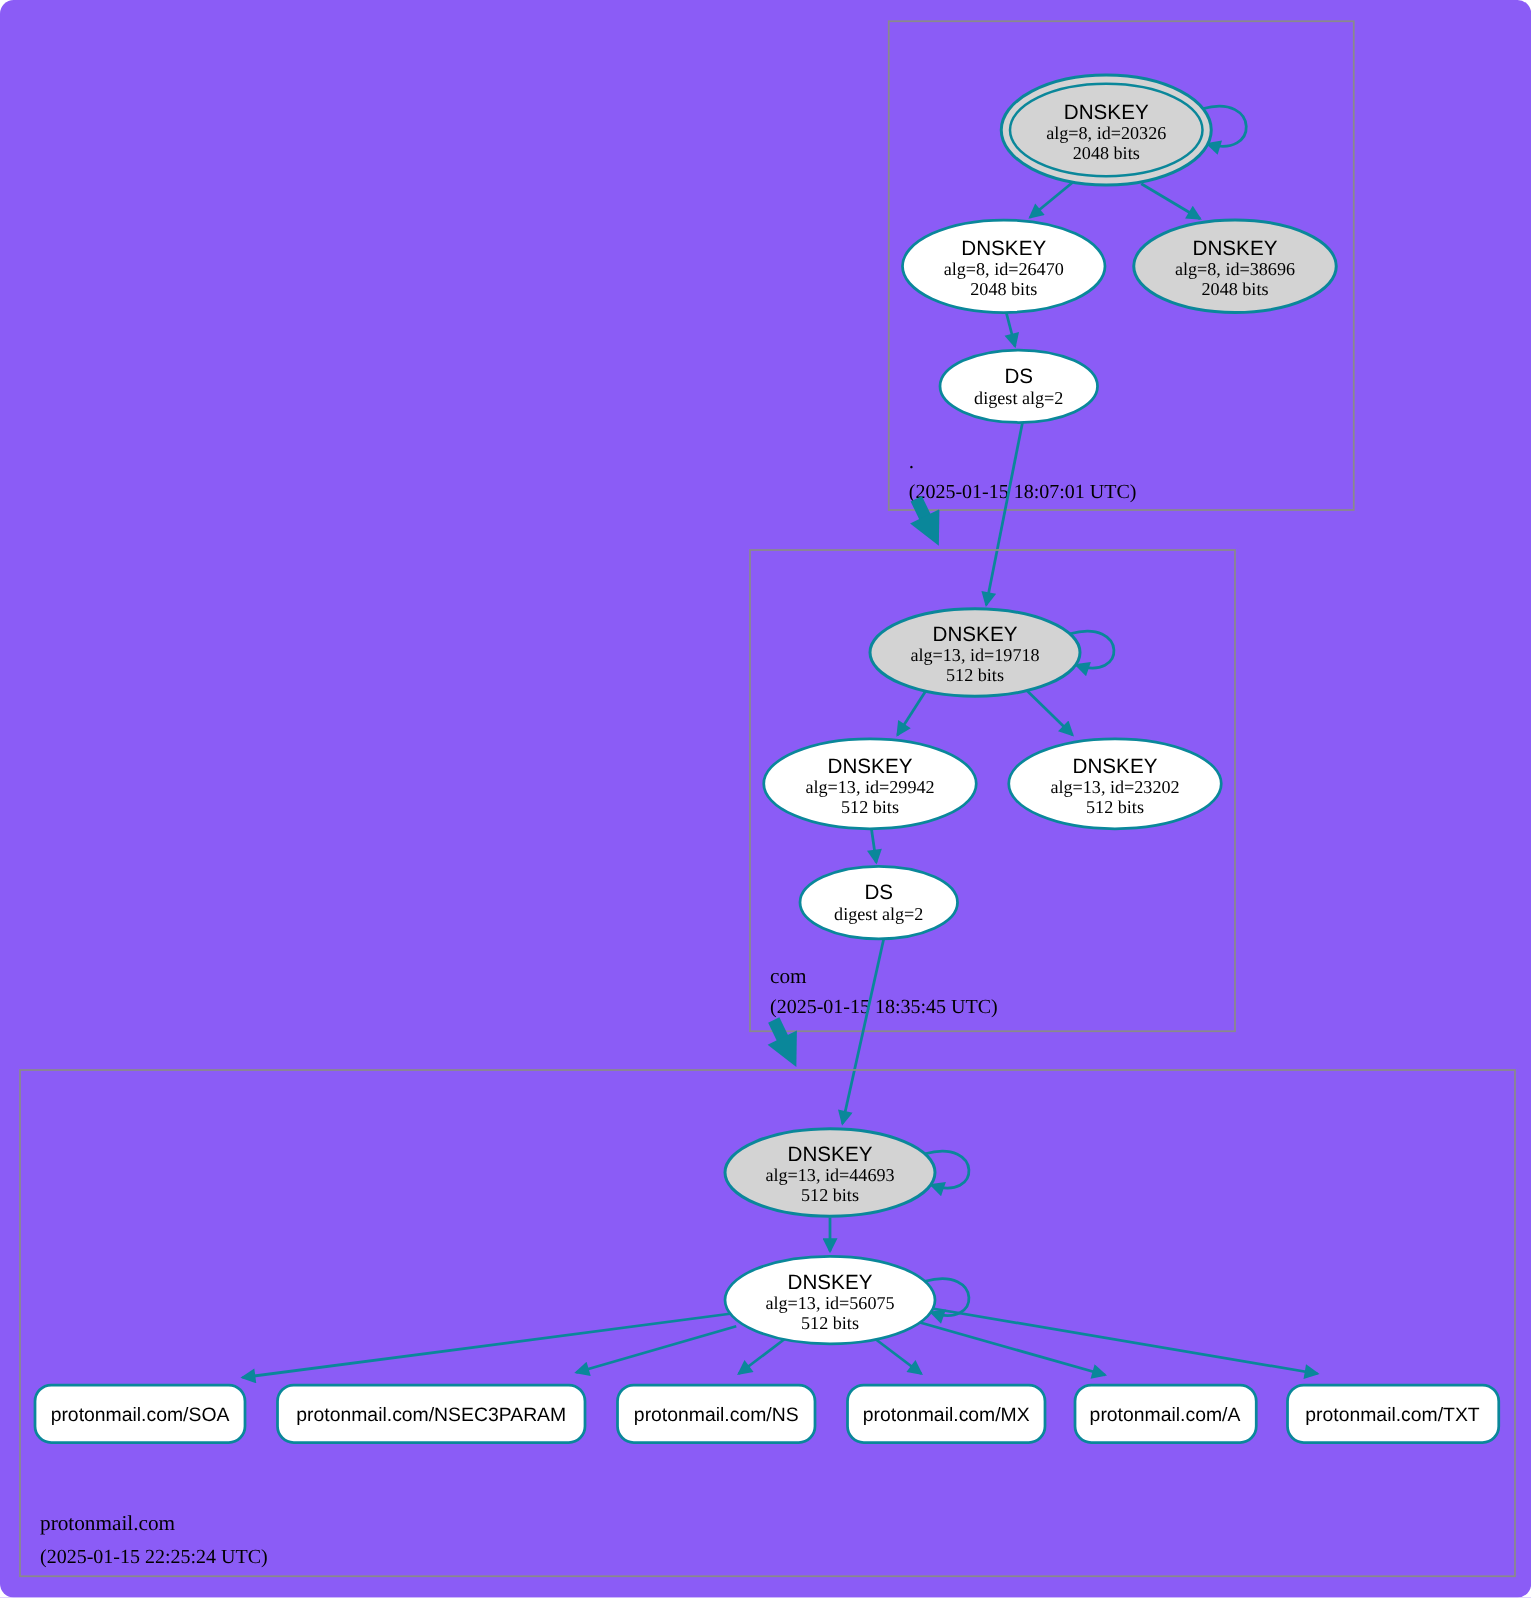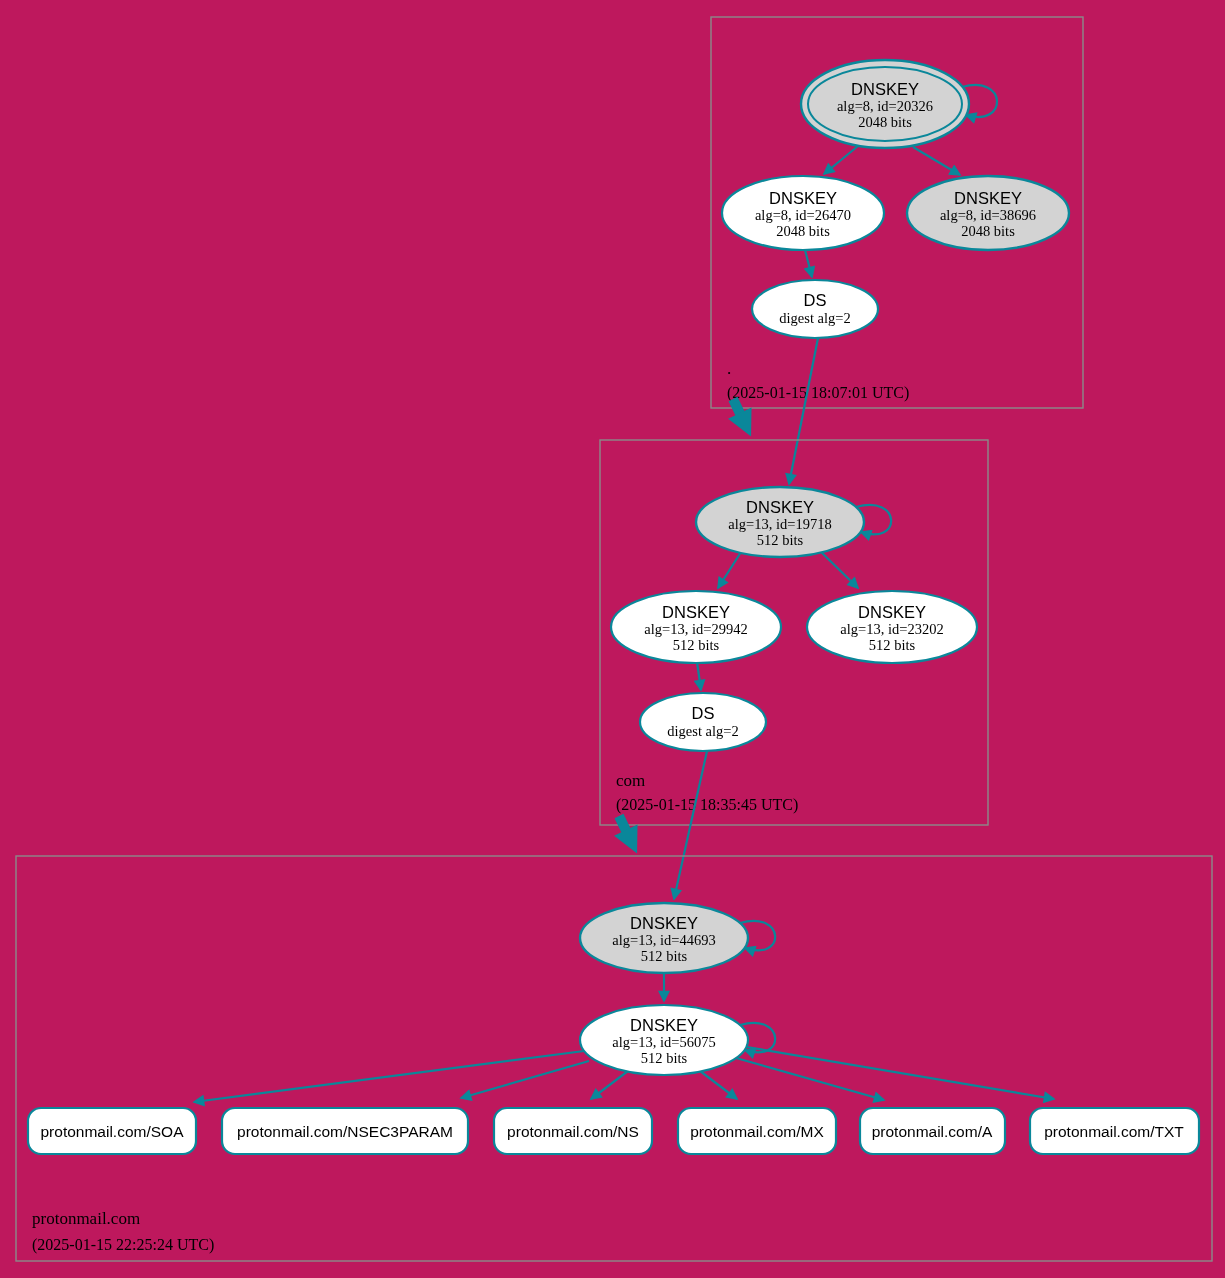--- a/index.html
+++ b/index.html
@@ -1,16 +1,16 @@
 <!DOCTYPE html>
 <html><head>
 <meta charset="utf-8">
 <style>
   html, body { margin: 0; padding: 0; background: #ffffff; }
-  .stage { position: relative; width: 1225px; height: 1278px; background: #be185d; }
+  .stage { position: relative; width: 1225px; height: 1278px; background: #8b5cf6; border-radius: 11px; }
   svg { display: block; }
   .zone-box { fill: none; stroke: #8a8a8a; stroke-width: 1.4; }
   .edge { fill: none; stroke: #0a879a; stroke-width: 2.2; }
   .thick-edge { fill: none; stroke: #0a879a; stroke-width: 10; }
   .node-key { fill: #d3d3d3; stroke: #0a879a; stroke-width: 2.4; }
   .node-key-inner { fill: none; stroke: #0a879a; stroke-width: 2; }
   .node-white { fill: #ffffff; stroke: #0a879a; stroke-width: 2.2; }
   .rrset-box { fill: #ffffff; stroke: #0a879a; stroke-width: 2.2; }
   .ntitle { font-family: "Liberation Sans", "DejaVu Sans", sans-serif; font-size: 16.5px; fill: #000000; text-anchor: middle; }
   .nmeta  { font-family: "Liberation Serif", "DejaVu Serif", serif; font-size: 14.5px; fill: #000000; text-anchor: middle; }

